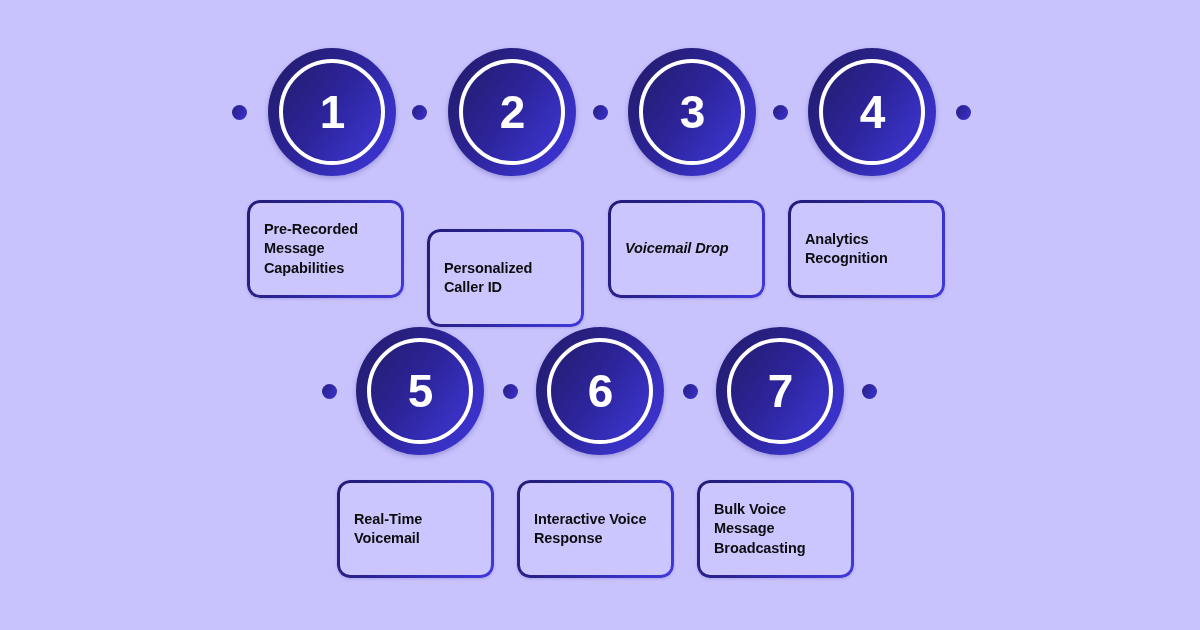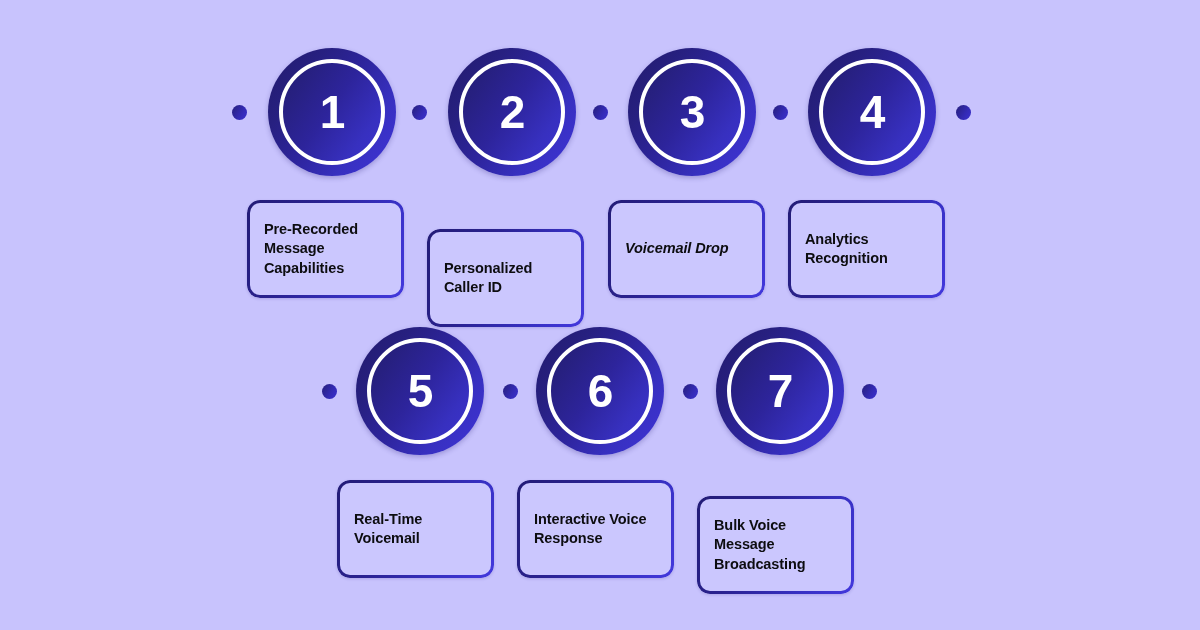--- a/index.html
+++ b/index.html
@@ -169,18 +169,18 @@
       <div class="ring"></div>
       <div class="num">7</div>
     </div>
 
     <div class="label-box" style="left:337px; top:480px;">
       <span class="label-text">Real-Time Voicemail</span>
     </div>
     <div class="label-box" style="left:517px; top:480px;">
       <span class="label-text">Interactive Voice Response</span>
     </div>
-    <div class="label-box" style="left:697px; top:496px;justify-content:flex-end;">
+    <div class="label-box" style="left:697px; top:480px;justify-content:flex-end;">
       <span class="label-text">Bulk Voice Message Broadcasting</span>
     </div>
   </div>
 
 </div>
 
 </body></html>

